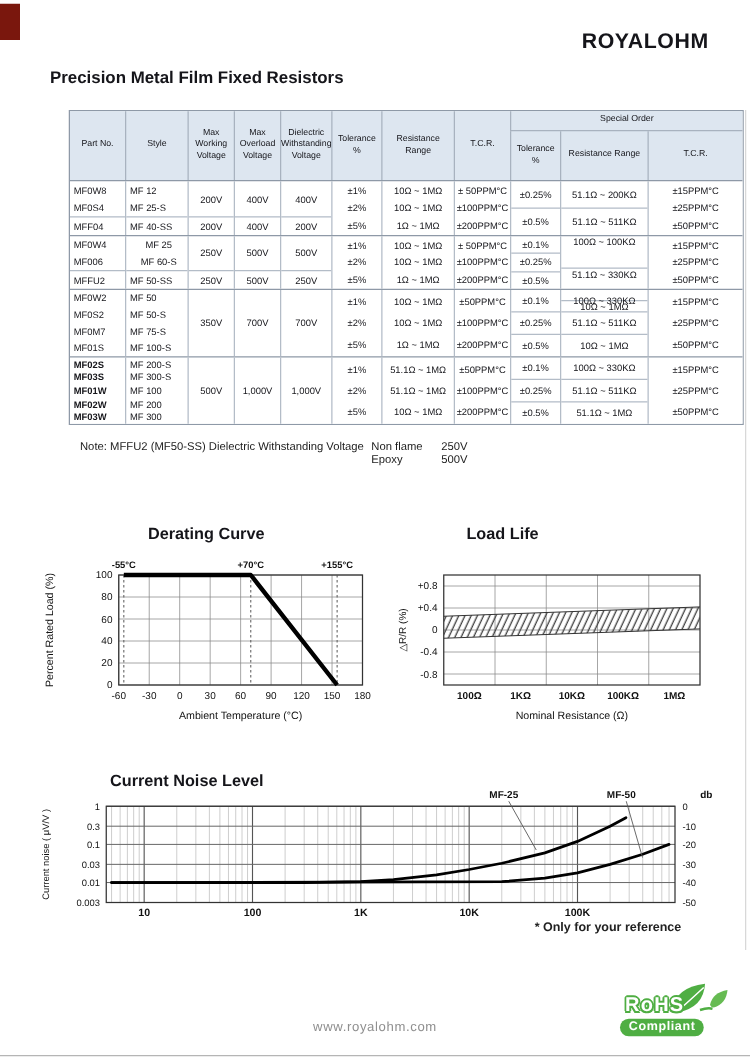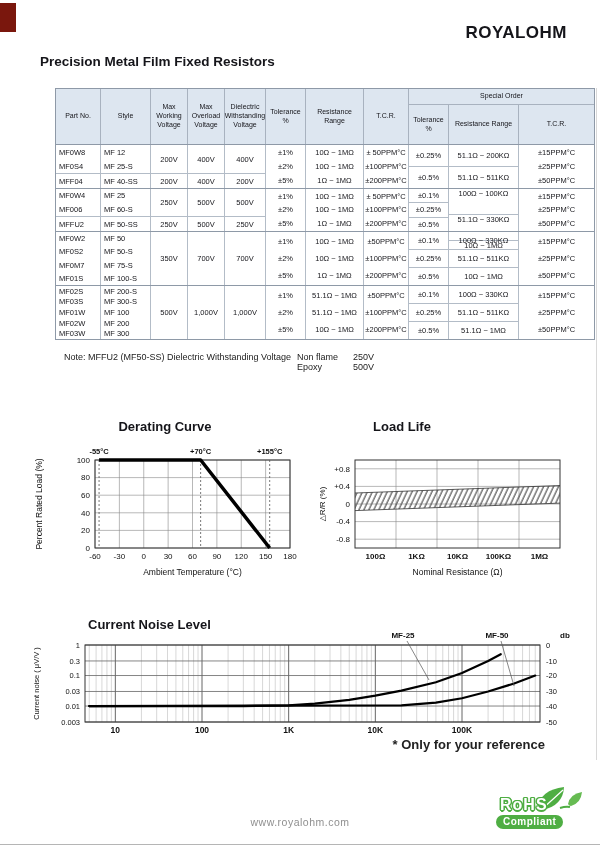--- a/index.html
+++ b/index.html
@@ -29,21 +29,21 @@
   
   .note{position:absolute;left:64px;top:352px;font-size:9px;display:flex;color:#1c1c1c;}
   .note .nrows{margin-left:6px;}
   .note .nrow{display:flex;}
   .note .nname{width:56px;}
   
   .chart-title{position:absolute;font-size:13px;font-weight:700;}
   .t-derating{left:40px;top:419px;width:250px;text-align:center;}
   .t-loadlife{left:322px;top:419px;width:160px;text-align:center;}
   .t-noise{left:88px;top:617px;}
-  .footnote{position:absolute;right:55px;top:737px;font-size:13px;font-weight:700;color:#222;}
+  .footnote{position:absolute;right:55px;top:737px;font-size:10px;font-weight:700;color:#222;}
   
   .footer-url{position:absolute;left:0;width:100%;top:816px;text-align:center;font-size:10.5px;color:#8f8f8f;letter-spacing:.5px;}
   .bottom-rule{position:absolute;left:0;top:844px;width:100%;border-top:1px solid #b5b5b5;}
   .edge-line{position:absolute;left:596px;top:88px;height:672px;width:1px;background:#d8d8d8;}
   
   .rohs{position:absolute;left:494px;top:786px;width:102px;height:56px;}
   .rohs .r1{position:absolute;left:6px;top:10px;font-size:16px;font-weight:800;color:#fff;letter-spacing:1px;
     text-shadow:-1.5px 0 #4fae43,1.5px 0 #4fae43,0 -1.5px #4fae43,0 1.5px #4fae43,
                 -1px -1px #4fae43,1px 1px #4fae43,-1px 1px #4fae43,1px -1px #4fae43;}
   .rohs .r2{position:absolute;left:2px;top:29px;font-size:10px;font-weight:800;color:#fff;background:#4fae43;
@@ -167,21 +167,21 @@
           <div class="col nl" style="width: 44px; text-align: right;">
             <div class="chunk lft" style="flex: 2 1 0%;">
               <span>MF0W4</span>
               <span>MF006</span>
             </div>
             <div class="chunk lft" style="flex: 1 1 0%;">
               <span>MFFU2</span>
             </div>
           </div>
           <div class="col" style="width: 50px;">
-            <div class="chunk lft" style="flex: 2 1 0%;">
+            <div class="chunk lft" style="flex: 2 1 0%; align-items: center;">
               <span>MF 25</span>
               <span>MF 60-S</span>
             </div>
             <div class="chunk lft" style="flex: 1 1 0%;">
               <span>MF 50-SS</span>
             </div>
           </div>
           <div class="col" style="width: 37px;">
             <div class="chunk ctr" style="flex: 2 1 0%;">
               <span>250V</span>
@@ -334,21 +334,21 @@
           </div>
           <div class="col" style="flex: 1 1 0%;">
             <div class="cell3">
               <span>±15PPM°C</span>
               <span>±25PPM°C</span>
               <span>±50PPM°C</span>
             </div>
           </div>
         </div>
         <div class="grp" style="height: 54px;">
-          <div class="col nl" style="width: 44px;">
+          <div class="col nl" style="width: 44px; font-weight: bold;">
             <div class="chunk lft" style="flex: 5 1 0%;">
               <span>MF02S</span>
               <span>MF03S</span>
               <span>MF01W</span>
               <span>MF02W</span>
               <span>MF03W</span>
             </div>
           </div>
           <div class="col" style="width: 50px;">
             <div class="chunk lft" style="flex: 5 1 0%;">

